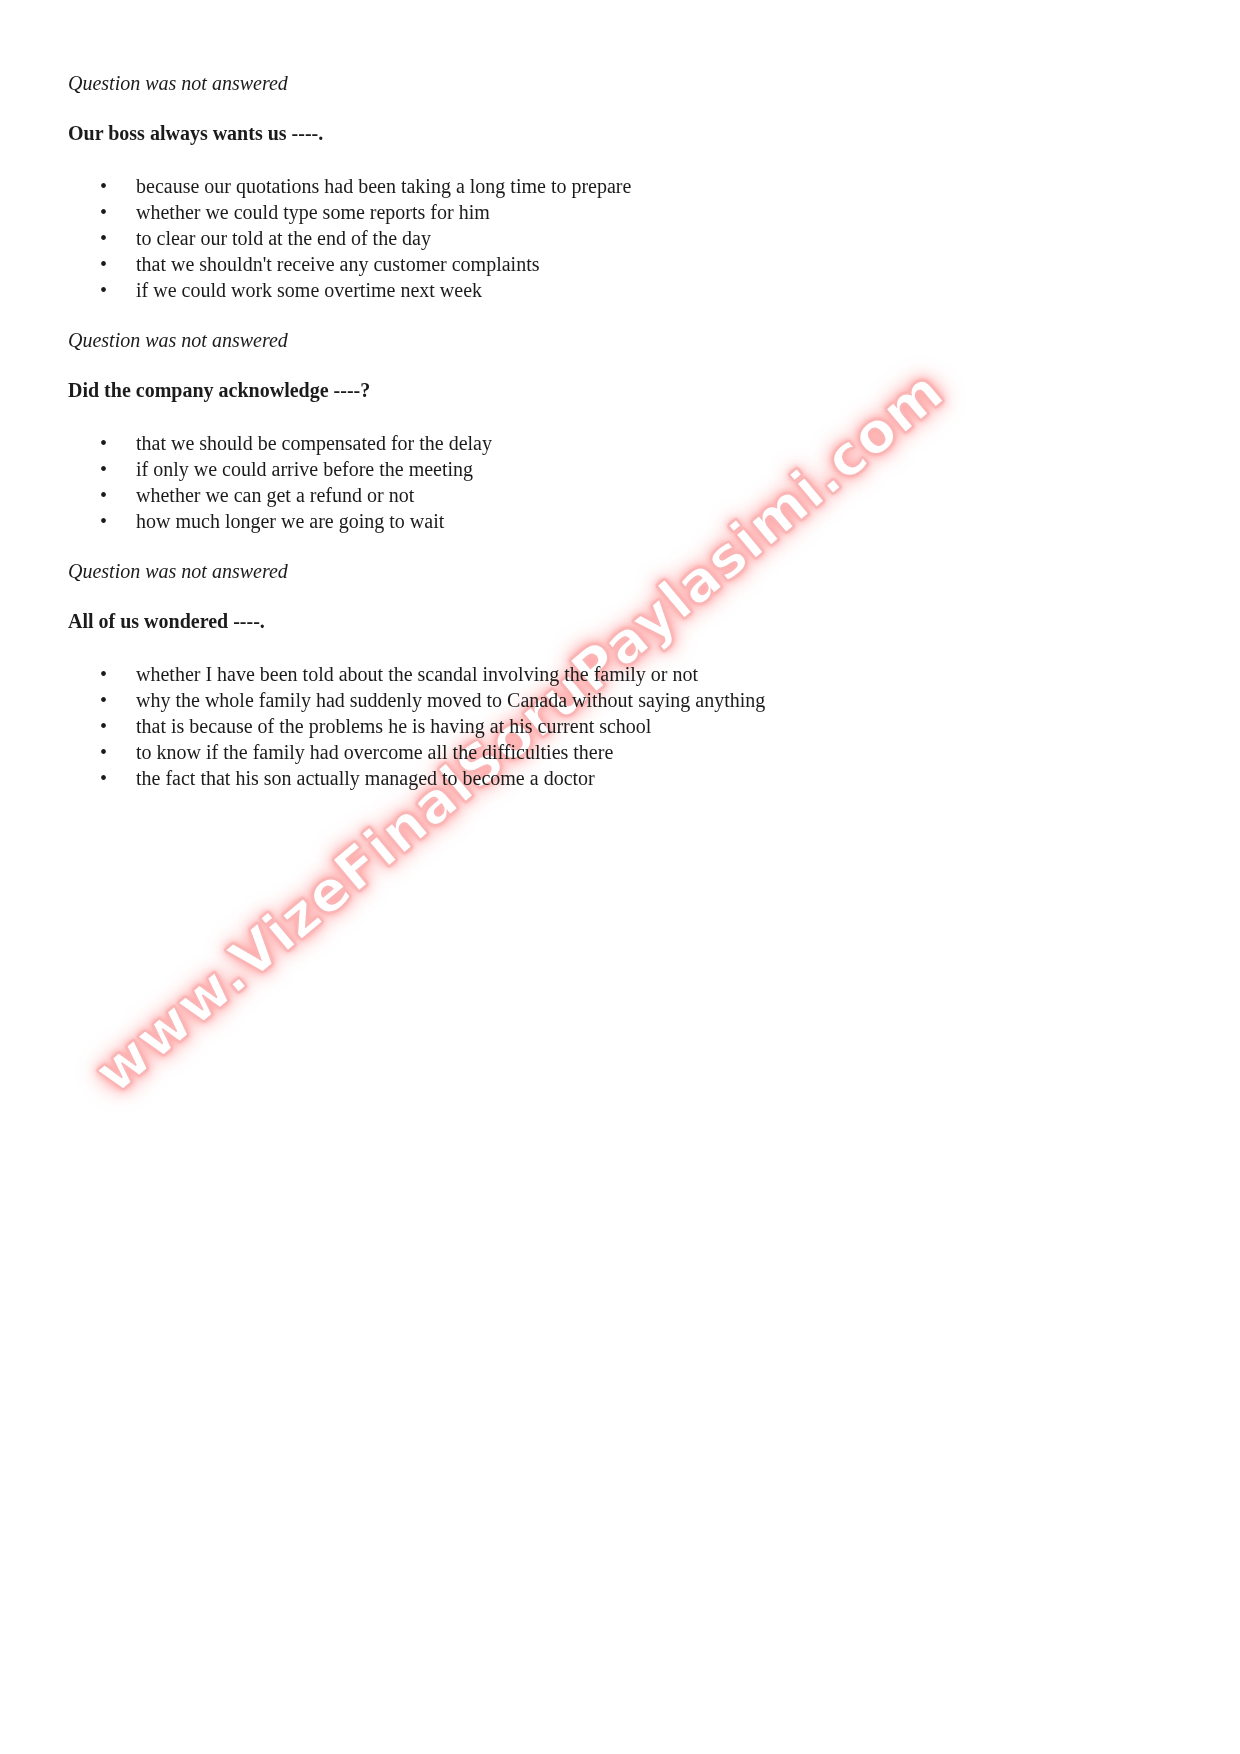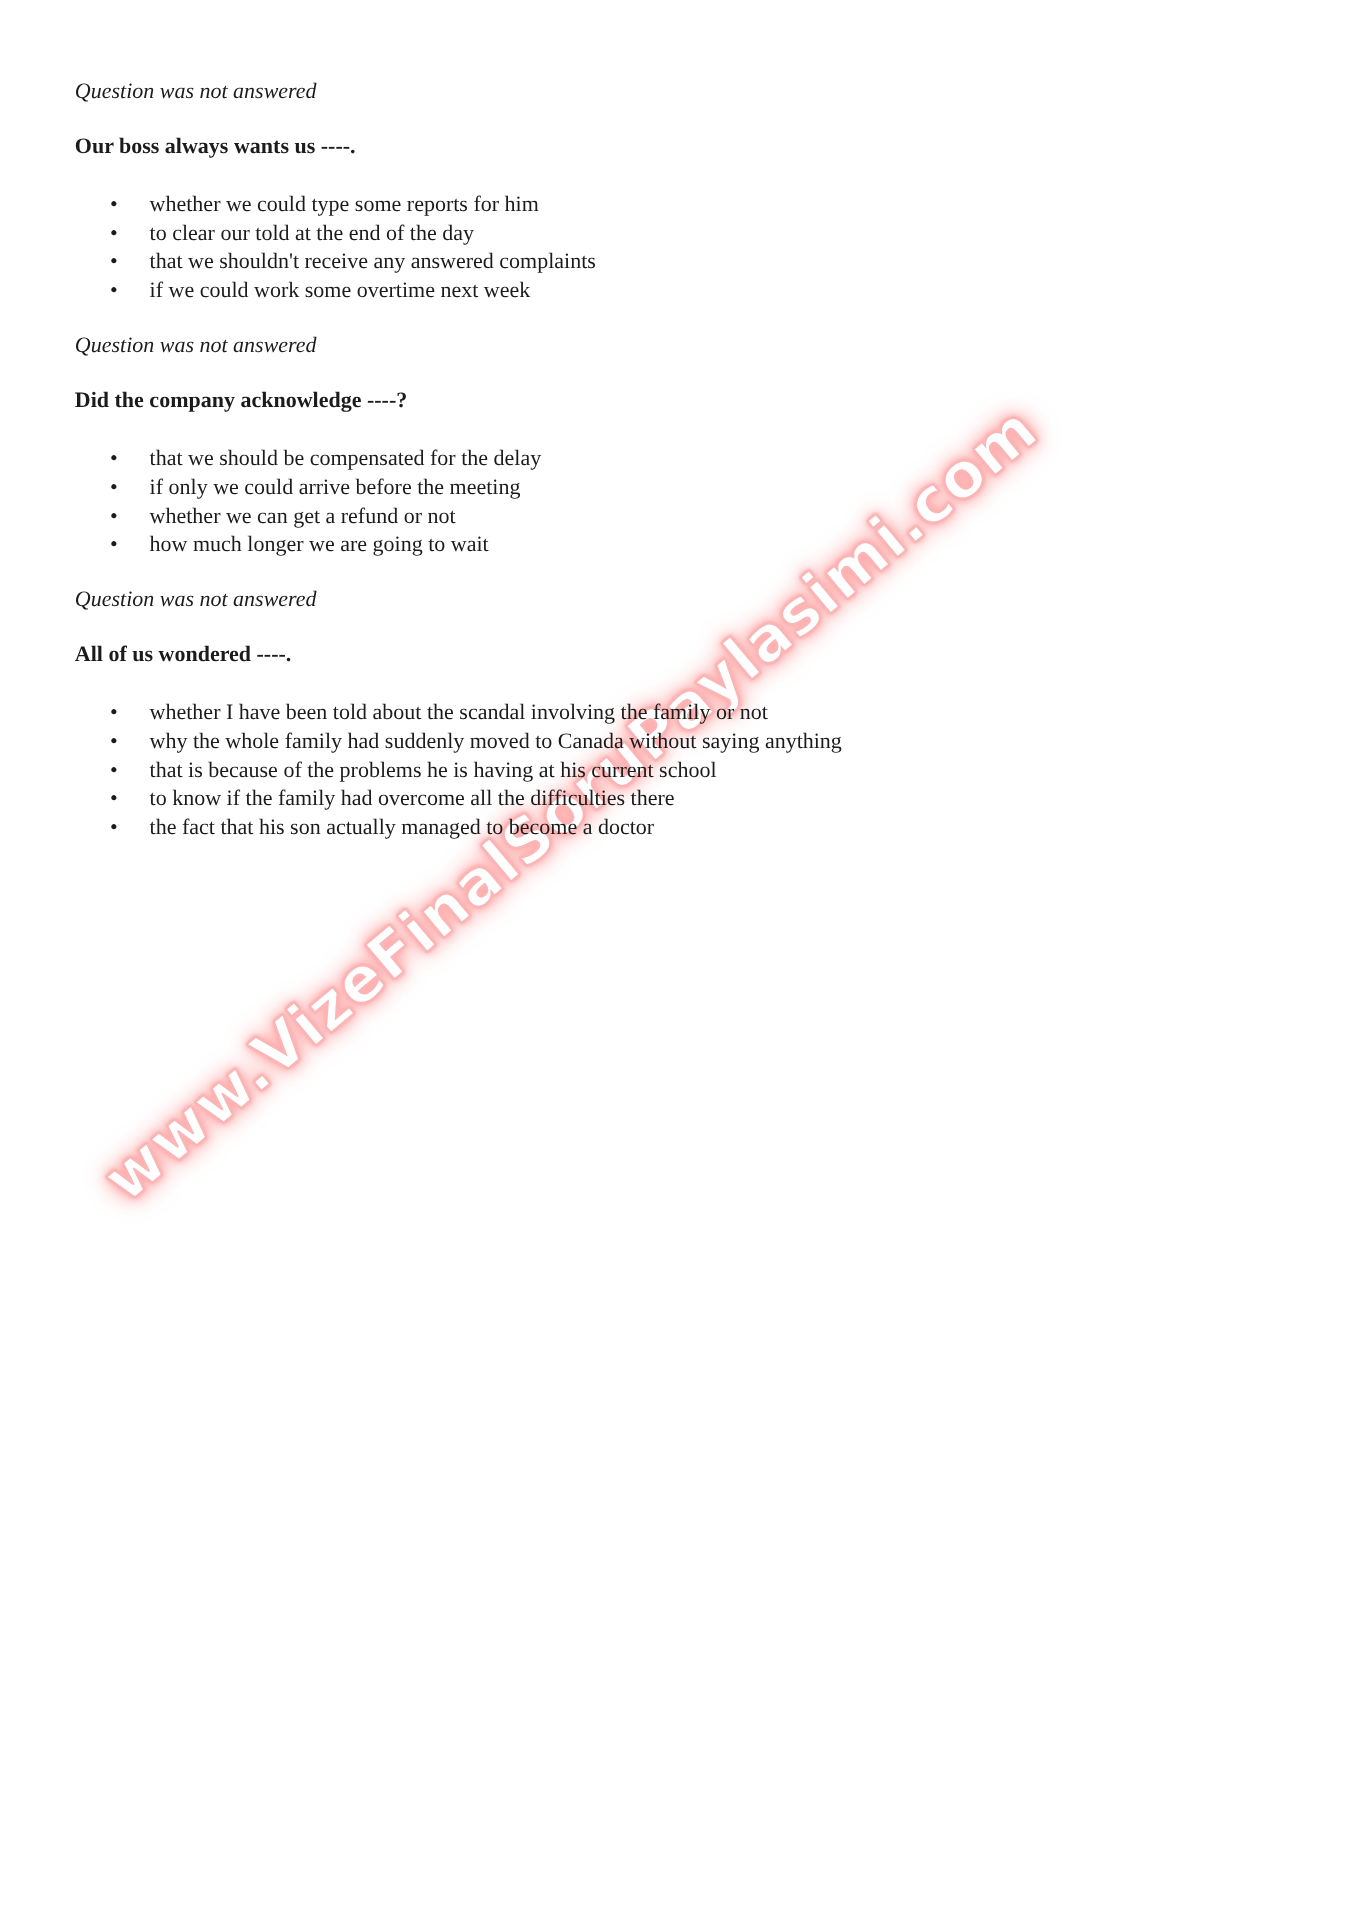--- a/index.html
+++ b/index.html
@@ -84,23 +84,24 @@
 
 <div class="page">
 
   <div class="watermark">www.VizeFinalSoruPaylasimi.com</div>
 
   <div class="content">
 
     <p class="status">Question was not answered</p>
     <p class="question">Our boss always wants us ----.</p>
     <ul class="options">
+      <li>because our quotations had been taking a long time to prepare</li>
       <li>whether we could type some reports for him</li>
       <li>to clear our told at the end of the day</li>
-      <li>that we shouldn't receive any answered complaints</li>
+      <li>that we shouldn't receive any customer complaints</li>
       <li>if we could work some overtime next week</li>
     </ul>
 
     <p class="status">Question was not answered</p>
     <p class="question">Did the company acknowledge ----?</p>
     <ul class="options">
       <li>that we should be compensated for the delay</li>
       <li>if only we could arrive before the meeting</li>
       <li>whether we can get a refund or not</li>
       <li>how much longer we are going to wait</li>

